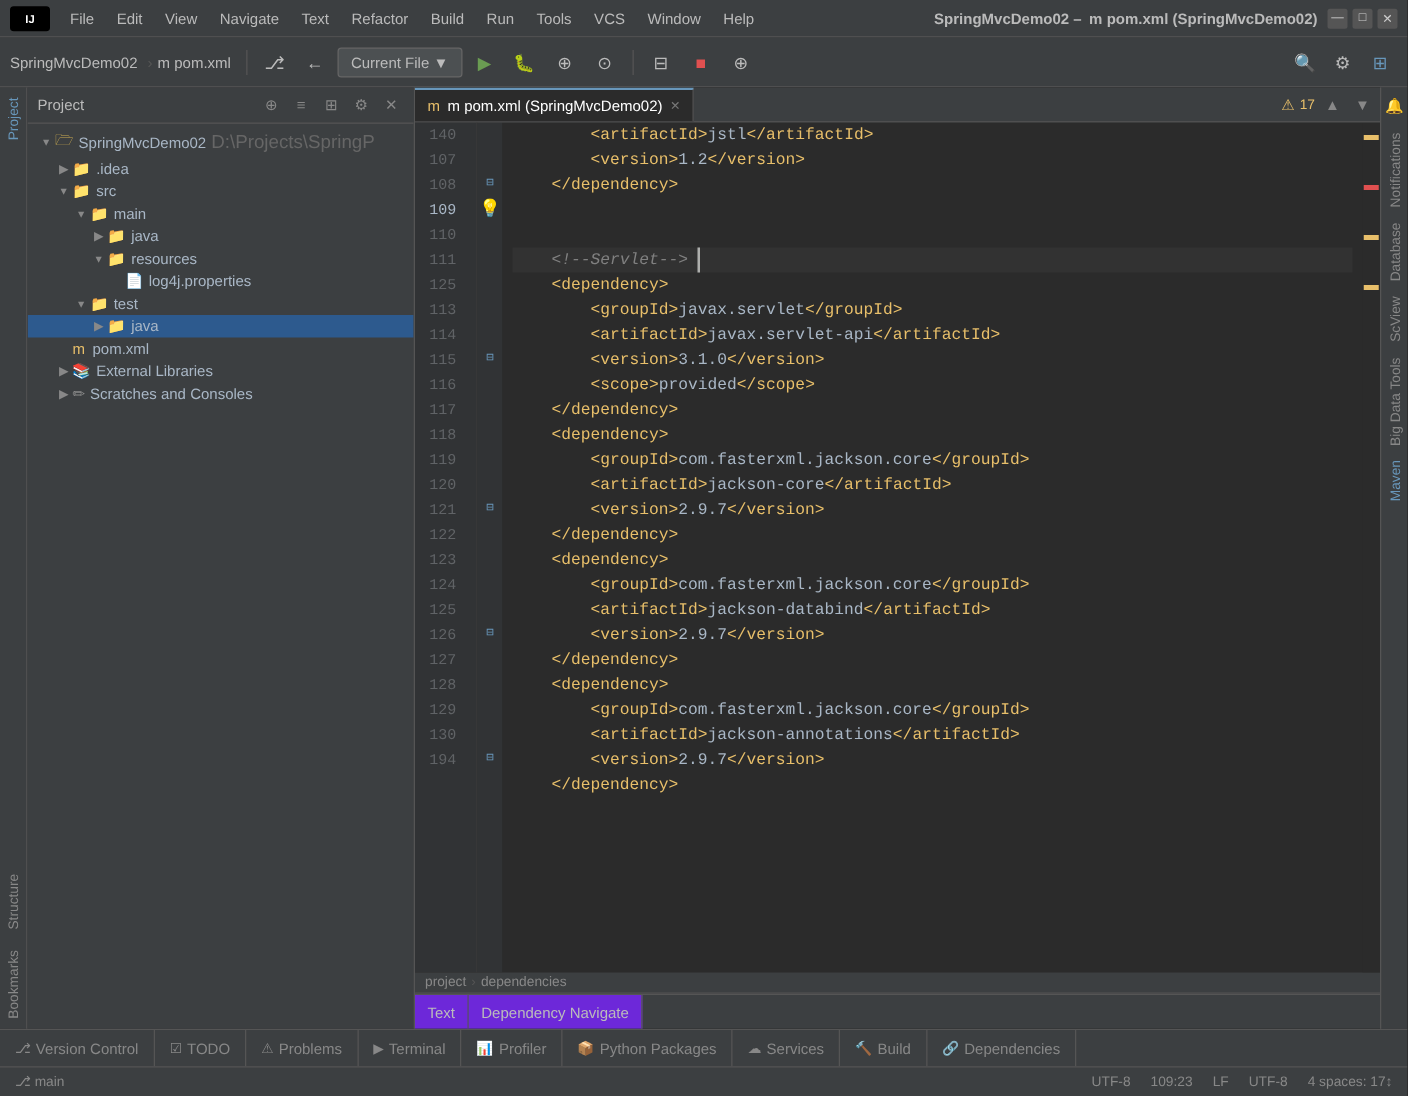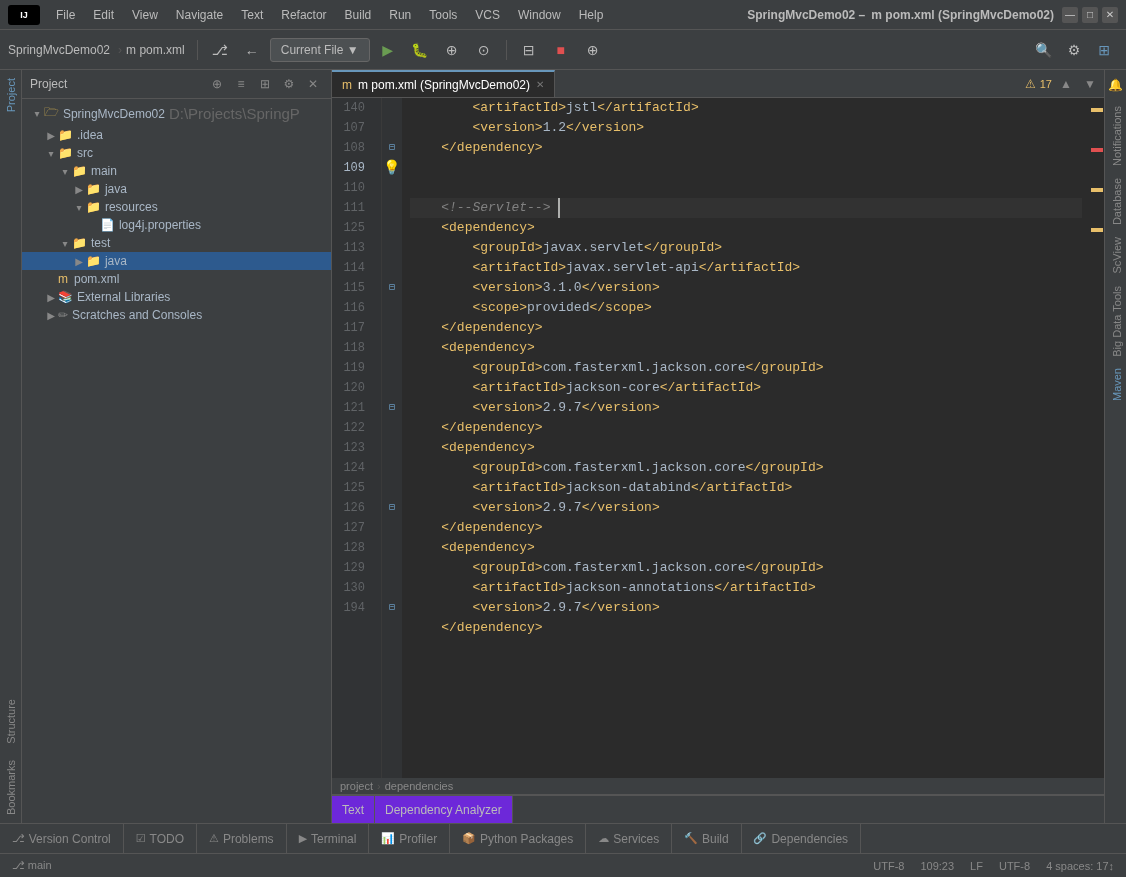--- a/index.html
+++ b/index.html
@@ -722,21 +722,21 @@
       <span>project</span>
       <span class="breadcrumb-sep">›</span>
       <span>dependencies</span>
     </div>
 
     <div class="editor-tabs" style="border-top:1px solid #555;border-bottom:none;">
       <div class="editor-tab">
         <span>Text</span>
       </div>
       <div class="editor-tab">
-        <span>Dependency Analyzer</span>
+        <span>Dependency Navigate</span>
       </div>
     </div>
 
   </div>
 
   <div class="far-right">
     <div class="far-right-notif">🔔</div>
     <div class="far-right-tab">Notifications</div>
     <div class="far-right-tab">Database</div>
     <div class="far-right-tab">ScView</div>

